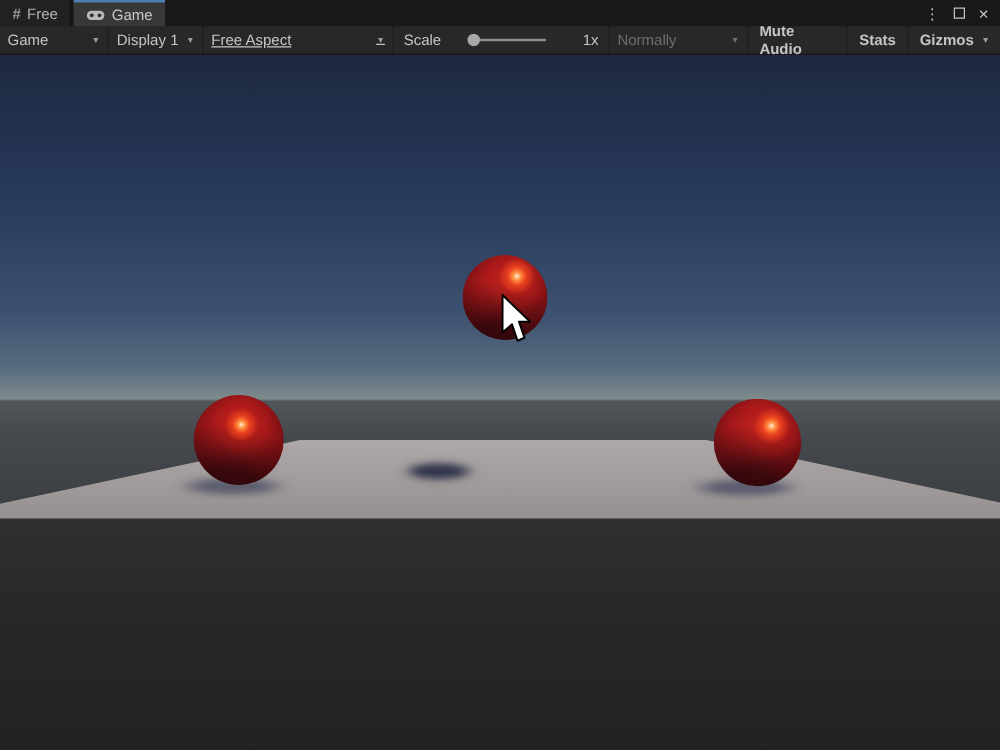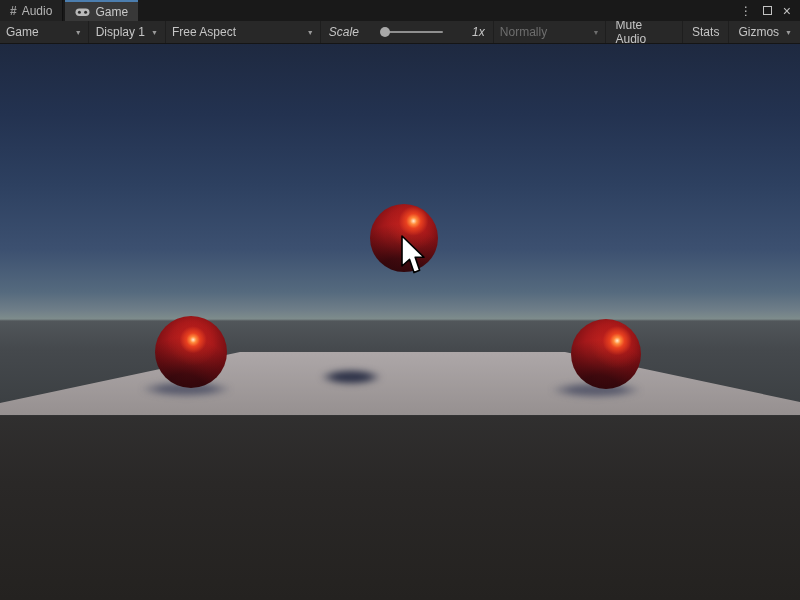--- a/index.html
+++ b/index.html
@@ -17,28 +17,28 @@
   .maximize-box { width:9px; height:9px; border:1px solid #c2c2c2; display:inline-block; }
   .close-x { font-size:14px; line-height:10px; }
 
   
   .toolbar { height:23px; background:#282828; border-bottom:1px solid #151515; display:flex; align-items:center; font-size:12px; color:#c5c5c5; }
   .tb-seg { height:100%; display:flex; align-items:center; }
   .dd { justify-content:space-between; padding:0 6px; border-right:1px solid #1e1e1e; }
   .dd-arrow { font-size:7px; color:#9a9a9a; margin-left:6px; }
   .w-game { width:92px; }
   .w-display { width:80px;justify-content:center; }
-  .w-aspect { width:161px; }
-  .scale-group { width:172px; padding:0 8px; gap:23px;font-style:italic; }
+  .w-aspect { width:161px;text-decoration:underline; }
+  .scale-group { width:172px; padding:0 8px; gap:23px; }
   .slider-track { position:relative; width:62px; height:2px; background:#8f8f8f; border-radius:1px; }
   .slider-thumb { position:absolute; top:-4px; left:-2px; width:10px; height:10px; border-radius:50%; background:#a8a8a8; }
   .scale-value { margin-left:6px; }
   .dd-disabled { color:#6e6e6e; width:118px; border-left:1px solid #1e1e1e; }
   .dd-disabled .dd-arrow { color:#6e6e6e; }
-  .tb-btn { padding:0 9px; border-right:1px solid #1e1e1e; height:100%; display:flex; align-items:center; }
+  .tb-btn { padding:0 9px; border-right:1px solid #1e1e1e; height:100%; display:flex; align-items:center;font-weight:bold; }
   .gizmos { border-right:none; flex:1; padding-right:8px; }
 
   
   .viewport { position:relative; width:800px; height:556px; overflow:hidden;
     background:linear-gradient(to bottom,
       #1e2940 0px, #233250 70px, #2d4060 140px, #3c5070 205px,
       #556a7e 248px, #6f7e88 266px, #7e8c8c 275px,
       #51565a 277px, #45494d 305px, #3a3e41 370px,
       #302f2f 372px, #2a2827 440px, #242220 556px);
   }
@@ -49,21 +49,21 @@
   .cursor { position:absolute; z-index:10; }
 </style>
 </head>
 <body>
 
 <div class="app">
 
   <div class="tabbar">
     <div class="tab tab-scene">
       <span class="grid-glyph">#</span>
-      <span>Audio</span>
+      <span>Free</span>
     </div>
     <div class="tab tab-game">
       <span style="display:inline-flex;">
         <svg width="15" height="10" viewBox="0 0 15 10">
           <rect x="0.5" y="1.5" width="14" height="7.5" rx="3.7" fill="#b9b9b9"></rect>
           <circle cx="4.4" cy="5.2" r="1.5" fill="#2c2c2c"></circle>
           <circle cx="10.6" cy="5.2" r="1.5" fill="#2c2c2c"></circle>
         </svg>
       </span>
       <span>Game</span>

